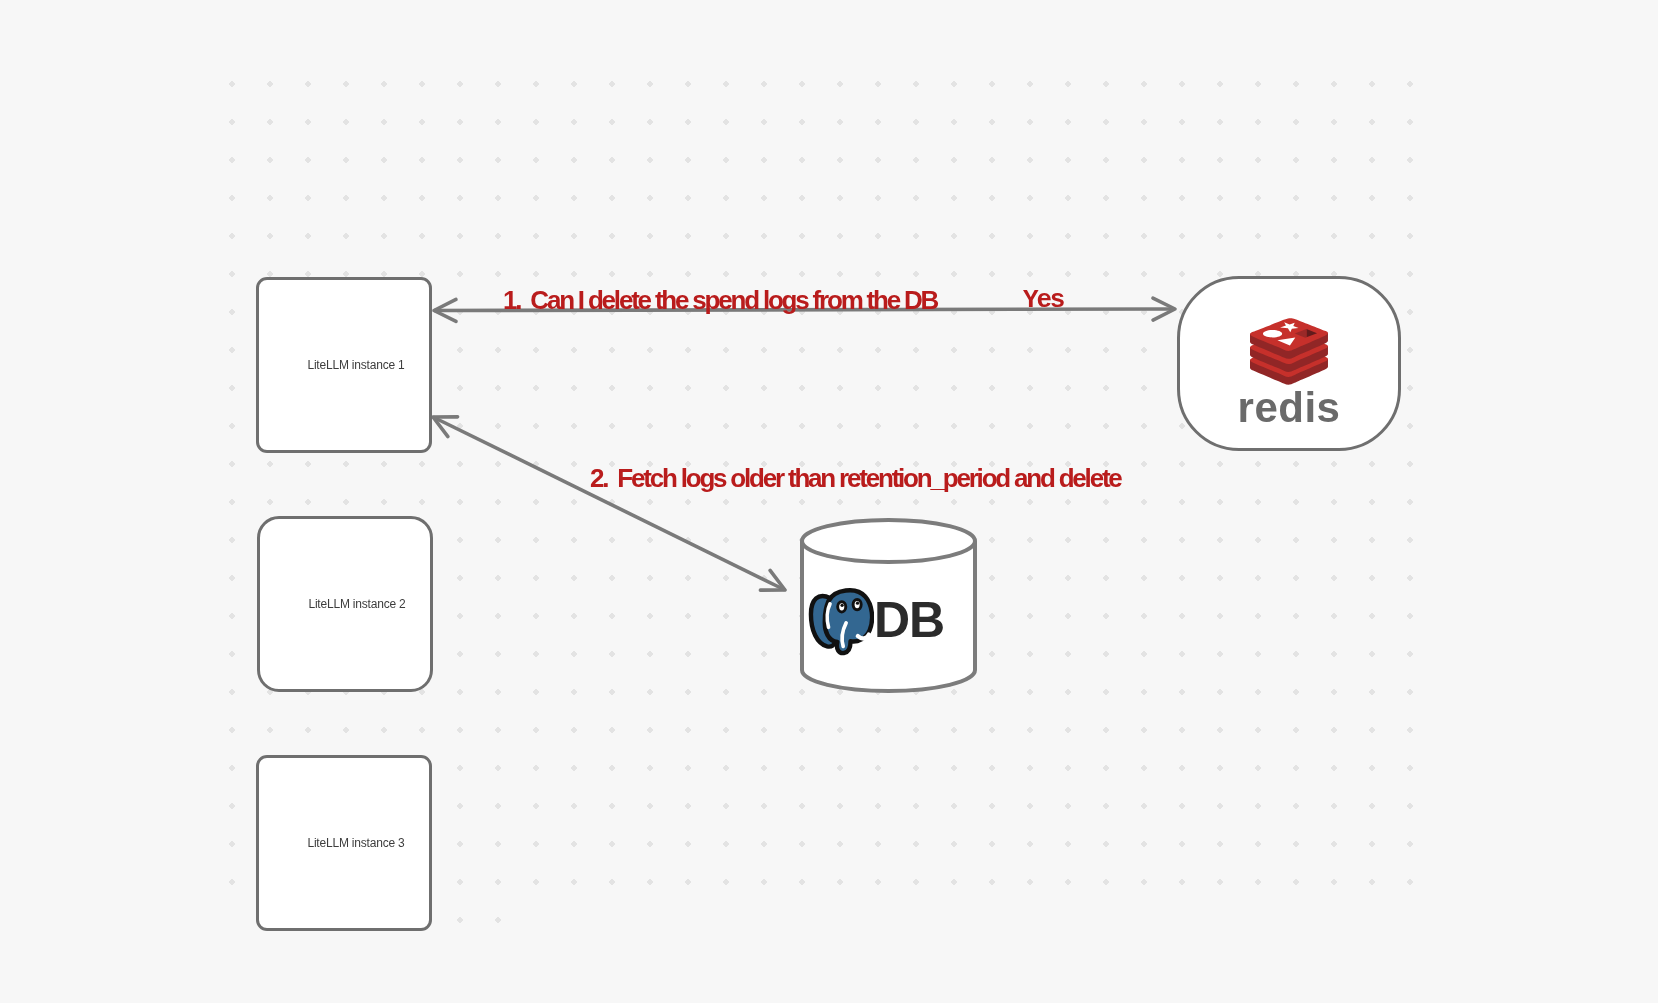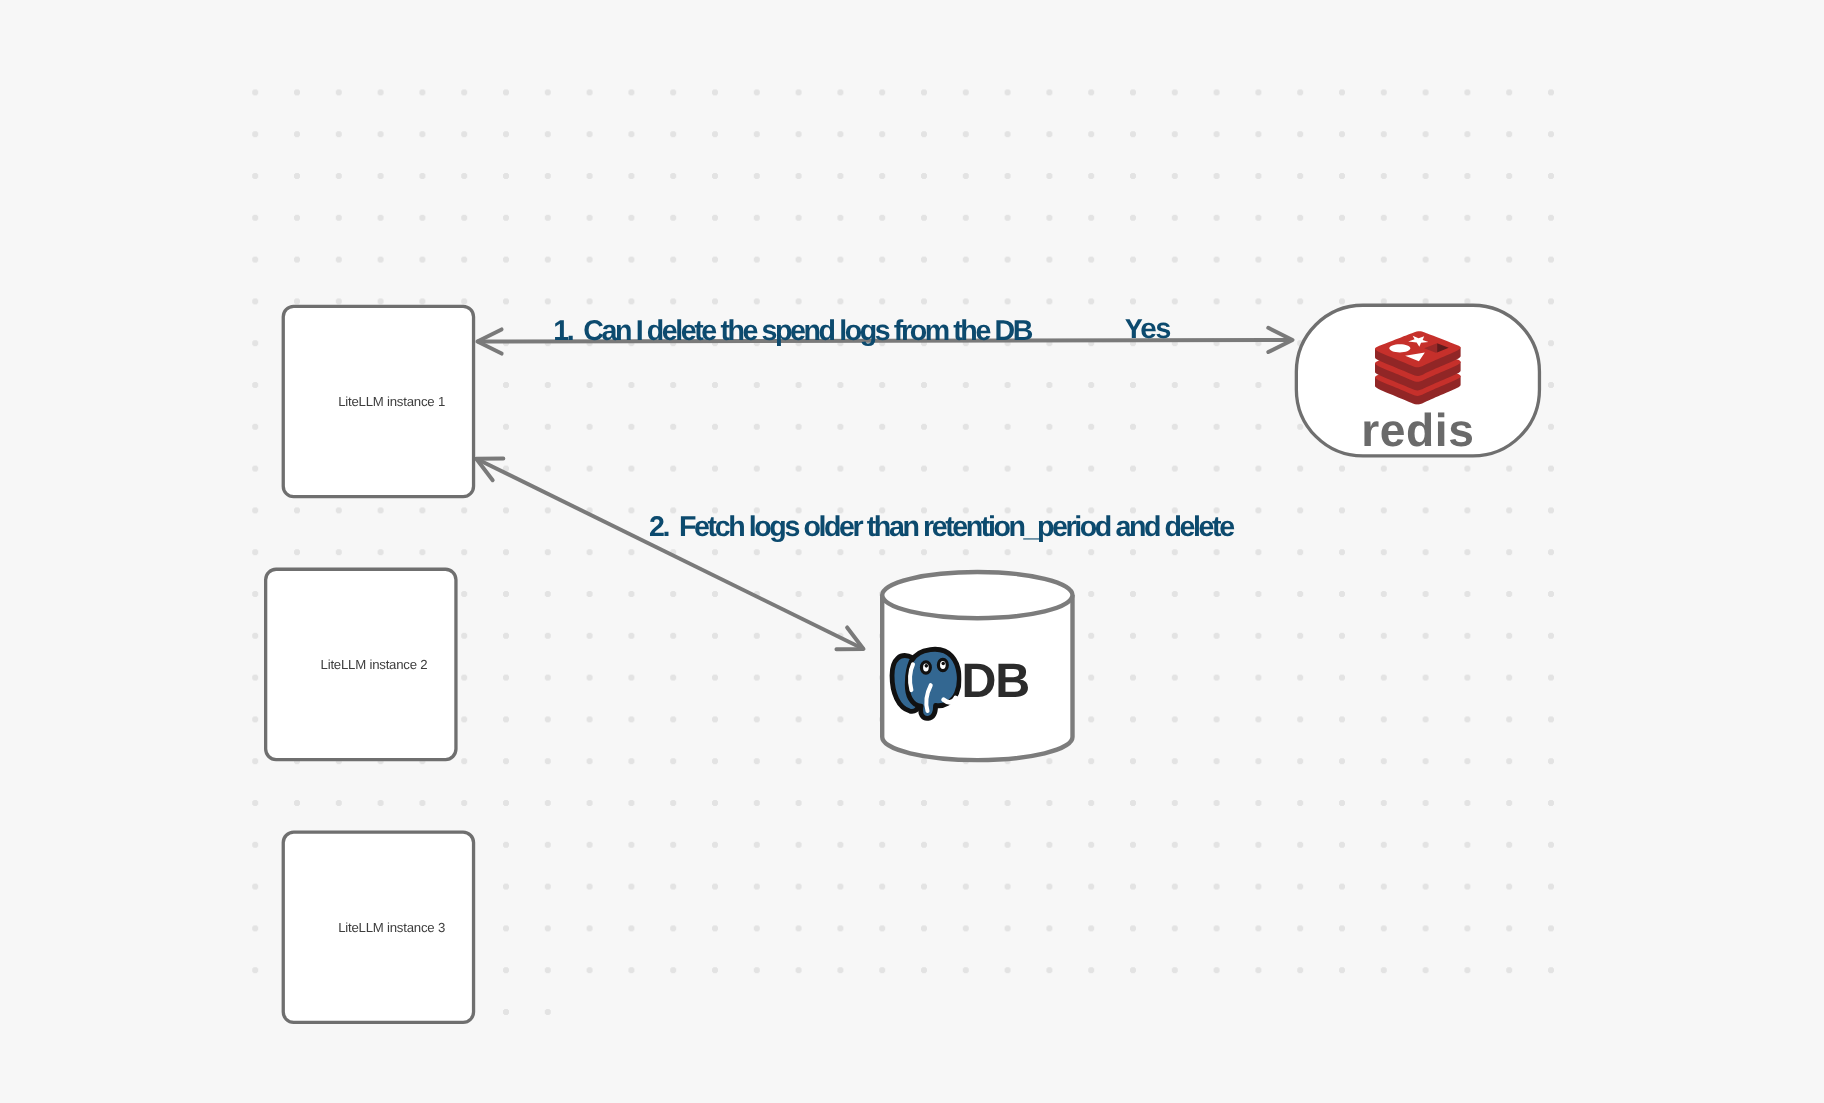--- a/index.html
+++ b/index.html
@@ -17,40 +17,40 @@
   .edges-layer{position:absolute;left:0;top:0;width:1658px;height:1003px;}
   .node-box{
     position:absolute;width:176px;height:176px;box-sizing:border-box;
     background:#ffffff;border:3.5px solid #6f6f6f;border-radius:11px;
     display:flex;align-items:center;justify-content:center;
   }
   .node-box .box-label{
     font-size:12px;color:#3d3d3d;letter-spacing:-0.2px;white-space:nowrap;margin-left:24px;
   }
   .redis-node{
-    position:absolute;left:1177px;top:276px;width:224px;height:140px;box-sizing:border-box;
+    position:absolute;left:1177px;top:276px;width:224px;height:175px;box-sizing:border-box;
     background:#ffffff;border:3.5px solid #6f6f6f;border-radius:62px;
     display:flex;flex-direction:column;align-items:center;justify-content:center;
     padding-top:20px;
   }
   .redis-word{
     font-size:42px;font-weight:bold;color:#6a6a6a;line-height:1;
     letter-spacing:0.5px;margin-top:2px;
   }
   .cylinder-svg{position:absolute;left:794px;top:512px;}
   .db-content{
     position:absolute;left:808px;top:580px;width:170px;height:80px;
     display:flex;align-items:center;
   }
   .db-label{
-    font-size:44px;font-weight:bold;color:#2b2b2b;letter-spacing:-1px;line-height:1;
+    font-size:50px;font-weight:bold;color:#2b2b2b;letter-spacing:-1px;line-height:1;
   }
   .edge-label{
     position:absolute;font-weight:bold;font-size:26px;line-height:26px;
-    color:#0c4a6e;letter-spacing:-2.2px;white-space:pre;
+    color:#b91c1c;letter-spacing:-2.2px;white-space:pre;
   }
   .lbl-1{left:503px;top:287px;}
   .lbl-yes{left:1023px;top:287px;font-family:Liberation Mono, monospace;}
   .lbl-2{left:590px;top:465px;}
 </style>
 </head>
 <body>
 
 <div class="canvas">
 
@@ -63,21 +63,21 @@
         <path d="M5 9 L27 20 L5 31" fill="none" stroke="#7a7a7a" stroke-width="3.6" stroke-linecap="round" stroke-linejoin="round"></path>
       </marker>
     </defs>
     <line x1="434" y1="310.5" x2="1175" y2="309" stroke="#7a7a7a" stroke-width="3.6" marker-start="url(#ah)" marker-end="url(#ah)"></line>
     <line x1="433" y1="417" x2="785" y2="590" stroke="#7a7a7a" stroke-width="3.6" marker-start="url(#ah)" marker-end="url(#ah)"></line>
   </svg>
 
   <div class="node-box" style="left:256px;top:277px;">
     <span class="box-label">LiteLLM instance 1</span>
   </div>
-  <div class="node-box" style="left:240px;top:516px;">
+  <div class="node-box" style="left:257px;top:516px;border-radius:22px;">
     <span class="box-label">LiteLLM instance 2</span>
   </div>
   <div class="node-box" style="left:256px;top:755px;">
     <span class="box-label">LiteLLM instance 3</span>
   </div>
 
   <div class="redis-node">
     <svg width="78" height="67" viewBox="0 0 256 220">
       <path fill="#912626" d="M245.97 168.943c-13.662 7.121-84.434 36.22-99.501 44.075-15.067 7.856-23.437 7.78-35.34 2.09-11.902-5.69-87.216-36.112-100.783-42.597C3.566 169.271 0 166.535 0 163.951v-25.876s98.05-21.345 113.879-27.024c15.828-5.679 21.32-5.884 34.79-.95 13.472 4.936 94.018 19.468 107.331 24.344l-.006 25.51c.002 2.558-3.07 5.364-10.024 8.988"></path>
       <path fill="#C6302B" d="M245.965 143.22c-13.661 7.118-84.431 36.218-99.498 44.072-15.066 7.857-23.436 7.78-35.338 2.09-11.903-5.686-87.214-36.113-100.78-42.594-13.566-6.485-13.85-10.948-.524-16.166 13.326-5.22 88.224-34.605 104.055-40.284 15.828-5.677 21.319-5.884 34.789-.948 13.471 4.934 83.819 32.935 97.13 37.81 13.316 4.881 13.827 8.9.166 16.02"></path>

